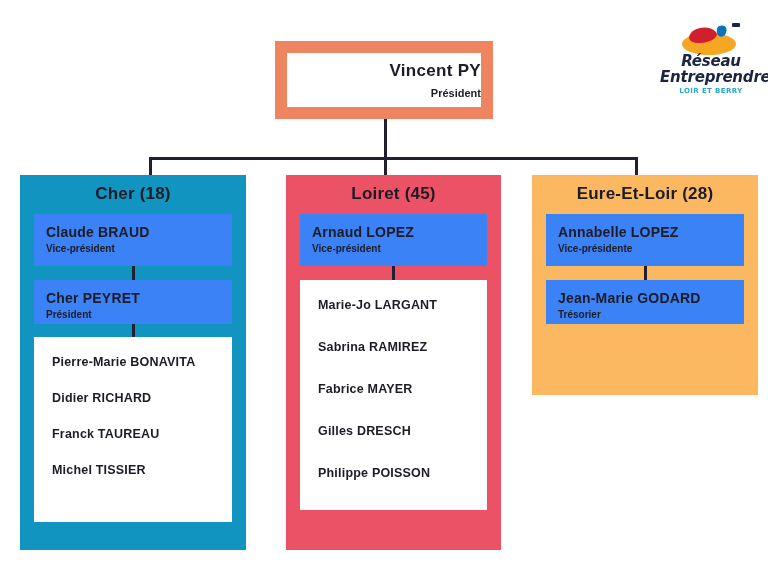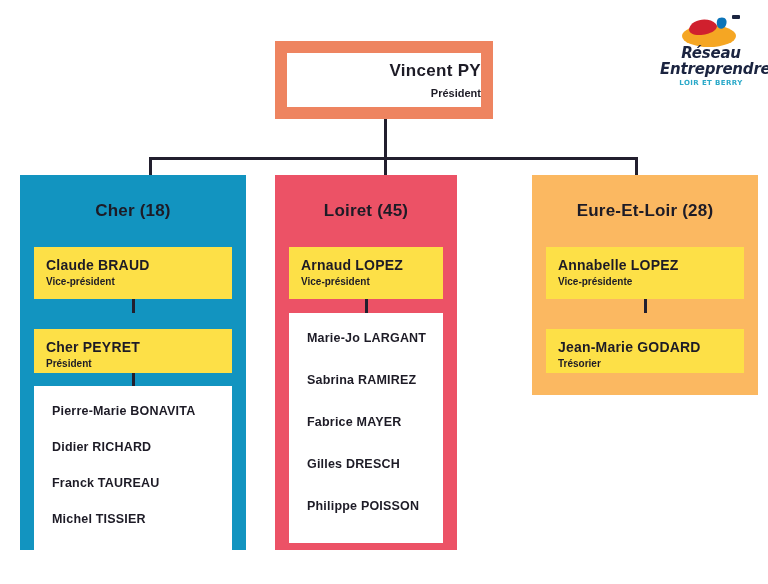--- a/index.html
+++ b/index.html
@@ -16,21 +16,21 @@
   }
   #chart-root {
     position: relative;
     width: 768px;
     height: 584px;
   }
 
   
   .logo {
     position: absolute;
-    top: 12px;
+    top: 20px;
     left: 660px;
     width: 102px;
     height: 82px;
   }
   .logo-mark {
     position: absolute;
     top: 0;
     left: 16px;
     width: 72px;
     height: 36px;
@@ -107,39 +107,38 @@
     color: #1d1b26;
   }
 
   
   .column {
     position: absolute;
     box-sizing: border-box;
     padding: 0 14px 14px 14px;
   }
   .col-cher     { left: 20px;  top: 175px; width: 226px; height: 375px; background: #1294c0; }
-  .col-loiret   { left: 275px; top: 175px; width: 182px; height: 375px; background: #ec5266; }
+  .col-loiret   { left: 286px; top: 175px; width: 215px; height: 375px; background: #ec5266; }
   .col-eure     { left: 532px; top: 175px; width: 226px; height: 220px; background: #fbb861; }
 
   .col-title {
     display: block;
     text-align: center;
     font-size: 17px;
     font-weight: bold;
     color: #1d1b26;
-    padding-top: 26px;
+    padding-top: 9px;
     padding-bottom: 10px;
     letter-spacing: 0.2px;
   }
 
   .card {
-    background: #fde047;
+    background: #3b82f6;
     box-sizing: border-box;
     padding: 10px 12px 10px 12px;
-    margin-top: 16px;
   }
   .card-name {
     display: block;
     font-size: 14px;
     font-weight: bold;
     color: #1d1b26;
     letter-spacing: 0.2px;
   }
   .card-role {
     display: block;

